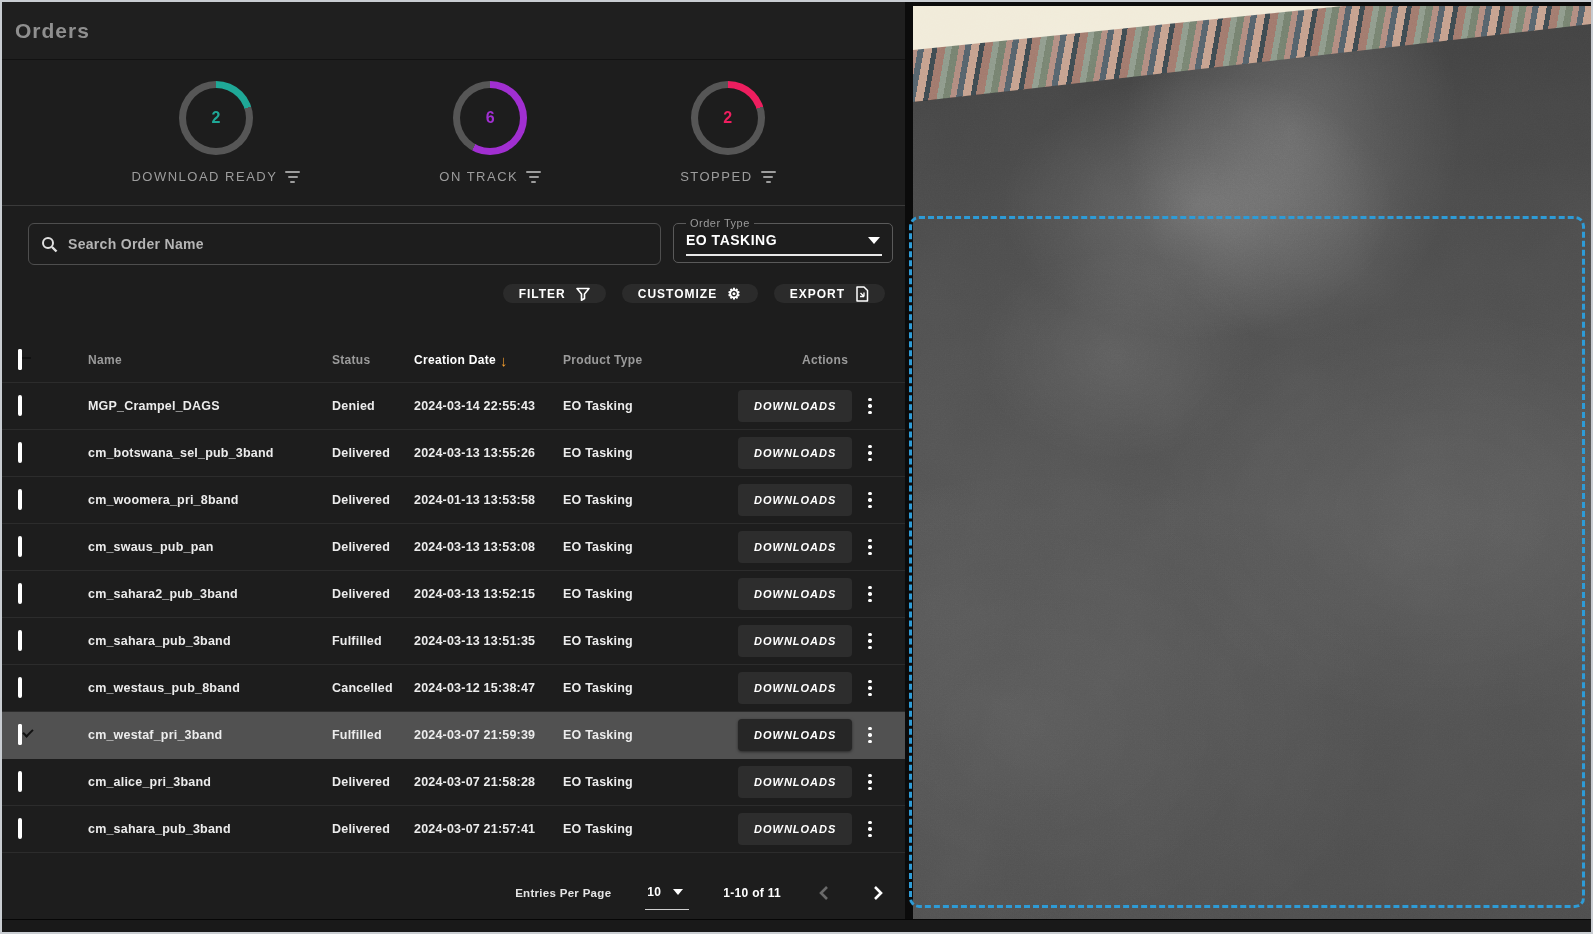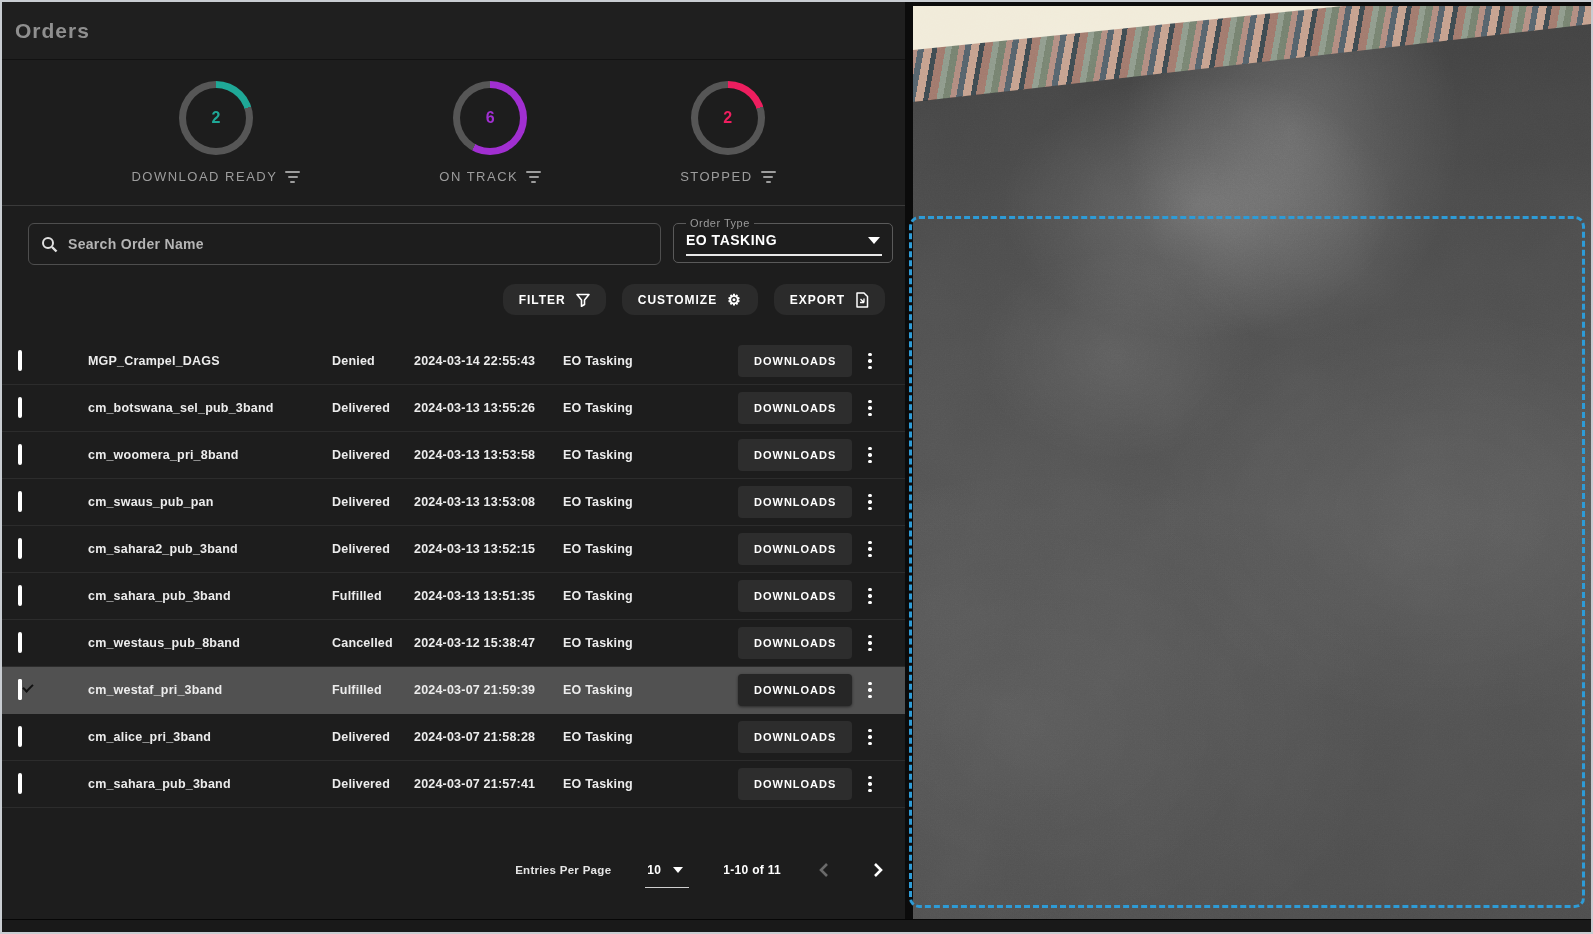--- a/index.html
+++ b/index.html
@@ -46,21 +46,21 @@
   .order-type-value-row { display:flex; align-items:center; justify-content:space-between;
     border-bottom:2px solid #e8e8e8; padding:1px 2px 6px 0; margin-top:-2px; }
   .order-type-value { color:#fff; font-size:14px; font-weight:700; letter-spacing:.5px; }
   .caret-down { width:0; height:0; border-left:6px solid transparent;
     border-right:6px solid transparent; border-top:7px solid #fff; }
 
   .actions-row { display:flex; justify-content:flex-end; gap:16px; padding:16px 20px 0 0;
     height:48px; flex:0 0 auto; }
   .btn { display:inline-flex; align-items:center; gap:10px; background:#2b2b2b;
     border:none; border-radius:12px; color:#fff; font-family:inherit; font-size:12px;
-    font-weight:700; letter-spacing:1px; padding:0 16px; height:31px; cursor:pointer; }
+    font-weight:700; letter-spacing:1px; padding:0 16px; height:19px; cursor:pointer; }
   .gear-glyph { font-size:15px; line-height:1; }
 
   .table { margin-top:22px; flex:0 0 auto; }
   .trow { display:grid; grid-template-columns:70px 244px 82px 149px 175px 1fr;
     align-items:center; padding:0 0 0 16px; }
   .thead { height:45px; border-bottom:1px solid #2c2c2c; }
   .th { color:#9b9b9b; font-size:12px; font-weight:700; letter-spacing:.3px; }
   .th-sorted { color:#fff; display:flex; align-items:center; gap:4px; }
   .sort-arrow { font-size:15px; font-weight:700; }
   .tbody-row { height:47px; border-bottom:1px solid #2c2c2c; background:#1d1d1d; }
@@ -72,21 +72,21 @@
   .checkbox.indeterminate { background:#fff; }
   .checkbox.indeterminate::after { content:""; position:absolute; left:2px; top:5.5px;
     width:9px; height:2.5px; background:#111; }
   .checkbox.checked { background:#fff; }
   .checkbox.checked::after { content:""; position:absolute; left:2.5px; top:3px;
     width:8px; height:4px; border-left:2px solid #111; border-bottom:2px solid #111;
     transform:rotate(-45deg); }
   .actions-cell { display:flex; align-items:center; gap:14px; }
   .downloads-btn { background:#2d2d2d; border:none; border-radius:4px; color:#fff;
     font-family:inherit; font-size:11px; font-weight:700; letter-spacing:1px;
-    padding:10px 16px; cursor:pointer; }
+    padding:10px 16px; cursor:pointer;font-style:italic; }
   .selected .downloads-btn { background:#262626; box-shadow:0 1px 3px rgba(0,0,0,.5); }
   .kebab { display:flex; flex-direction:column; gap:3px; cursor:pointer; padding:2px; }
   .kebab i { width:3.5px; height:3.5px; background:#fff; border-radius:50%; display:block; }
 
   .pagination { flex:1; display:flex; align-items:center; justify-content:flex-end;
     gap:34px; padding-right:18px; }
   .pg-label { color:#e5e5e5; font-size:11.5px; font-weight:700; letter-spacing:.3px; }
   .page-size { display:flex; align-items:center; gap:12px; border-bottom:1px solid #cfcfcf;
     padding:0 6px 10px 2px; margin-bottom:-10px; cursor:pointer; }
   .page-size .caret-down { border-top-width:6px; border-left-width:5px; border-right-width:5px; }
@@ -207,20 +207,31 @@
       <button class="btn">
         <span>EXPORT</span>
         <svg width="14" height="16" viewBox="0 0 14 16">
           <path d="M2 1h7l3.5 3.5V15H2z" fill="none" stroke="#fff" stroke-width="1.5" stroke-linejoin="round"></path>
           <path d="M5 10.5h4M9 10.5v-4M9 10.5L5.5 7" fill="none" stroke="#fff" stroke-width="1.3"></path>
         </svg>
       </button>
     </div>
 
     <div class="table">
+      <div class="trow thead">
+        <div><span class="checkbox indeterminate"></span></div>
+        <div class="th">Name</div>
+        <div class="th">Status</div>
+        <div class="th th-sorted">
+          <span>Creation Date</span>
+          <span class="sort-arrow" id="sort-arrow" style="color: rgb(240, 155, 45);">↓</span>
+        </div>
+        <div class="th">Product Type</div>
+        <div class="th" style="padding-left:64px">Actions</div>
+      </div>
       <div id="rows-container">
       <div class="trow tbody-row">
         <div><span class="checkbox"></span></div>
         <div class="cell">MGP_Crampel_DAGS</div>
         <div class="cell">Denied</div>
         <div class="cell">2024-03-14 22:55:43</div>
         <div class="cell">EO Tasking</div>
         <div class="actions-cell">
           <button class="downloads-btn">DOWNLOADS</button>
           <span class="kebab">
@@ -244,21 +255,21 @@
                 <i></i>
                 <i></i>
               </span>
         </div>
       </div>
 
       <div class="trow tbody-row">
         <div><span class="checkbox"></span></div>
         <div class="cell">cm_woomera_pri_8band</div>
         <div class="cell">Delivered</div>
-        <div class="cell">2024-03-13 13:53:58</div>
+        <div class="cell">2024-01-13 13:53:58</div>
         <div class="cell">EO Tasking</div>
         <div class="actions-cell">
           <button class="downloads-btn">DOWNLOADS</button>
           <span class="kebab">
                 <i></i>
                 <i></i>
                 <i></i>
               </span>
         </div>
       </div>

